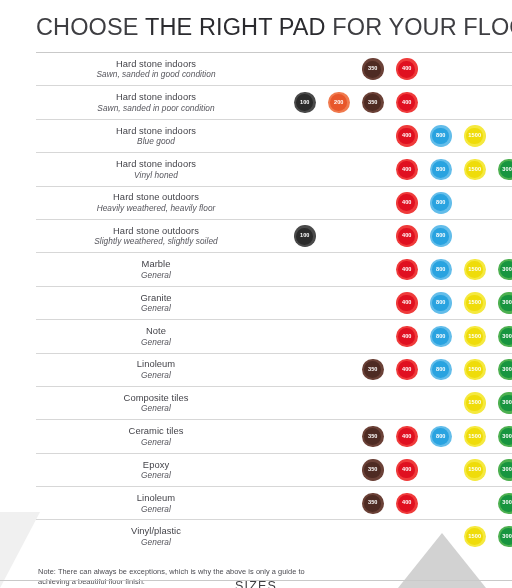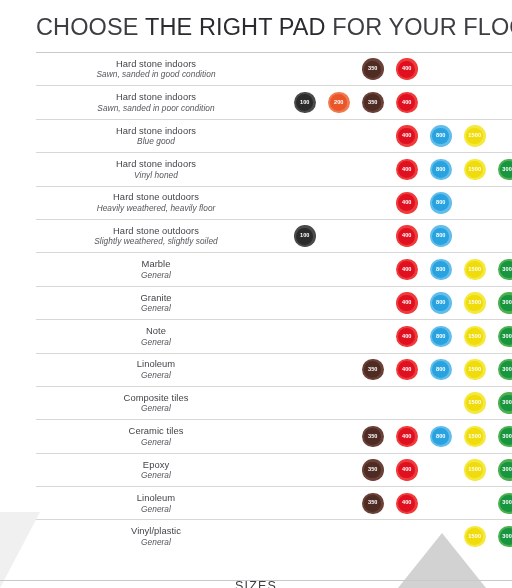--- a/index.html
+++ b/index.html
@@ -478,17 +478,18 @@
               </div>
               <div class="pad" data-name="pad-3000" style="left: 222px; background: rgb(77, 176, 80); color: rgb(255, 255, 255); --inner: #17953f;">
                 <span class="pad-num" data-name="pad-grit-value">3000</span>
               </div>
             </div>
           </td>
         </tr>
       </tbody>
   </table>
 
+  <p id="footer-note" data-name="footer-note">Note: There can always be exceptions, which is why the above is only a guide to achieving a beautiful floor finish.</p>
 
 </div>
 
 <div id="bottom-rule" data-name="bottom-divider"></div>
 <div id="sizes-label" data-name="sizes-label">SIZES</div>
 
 </body></html>

